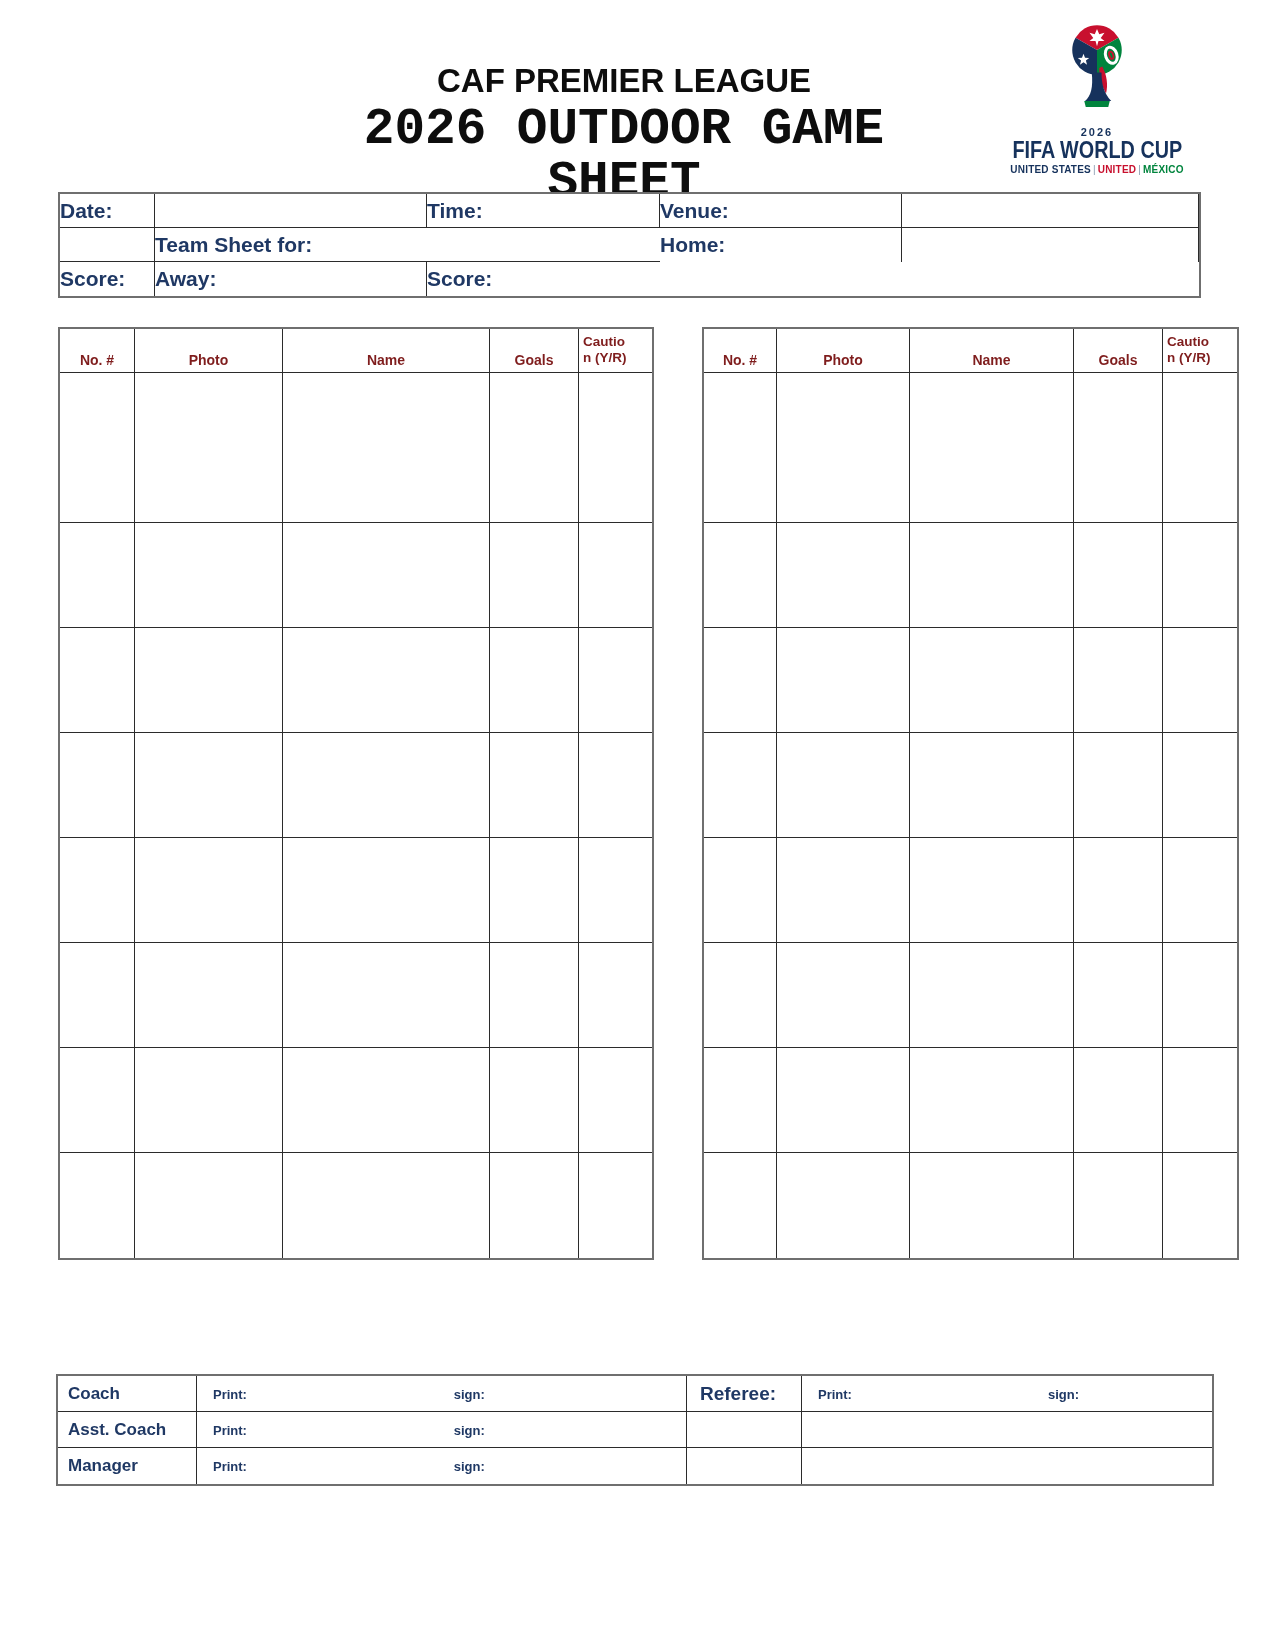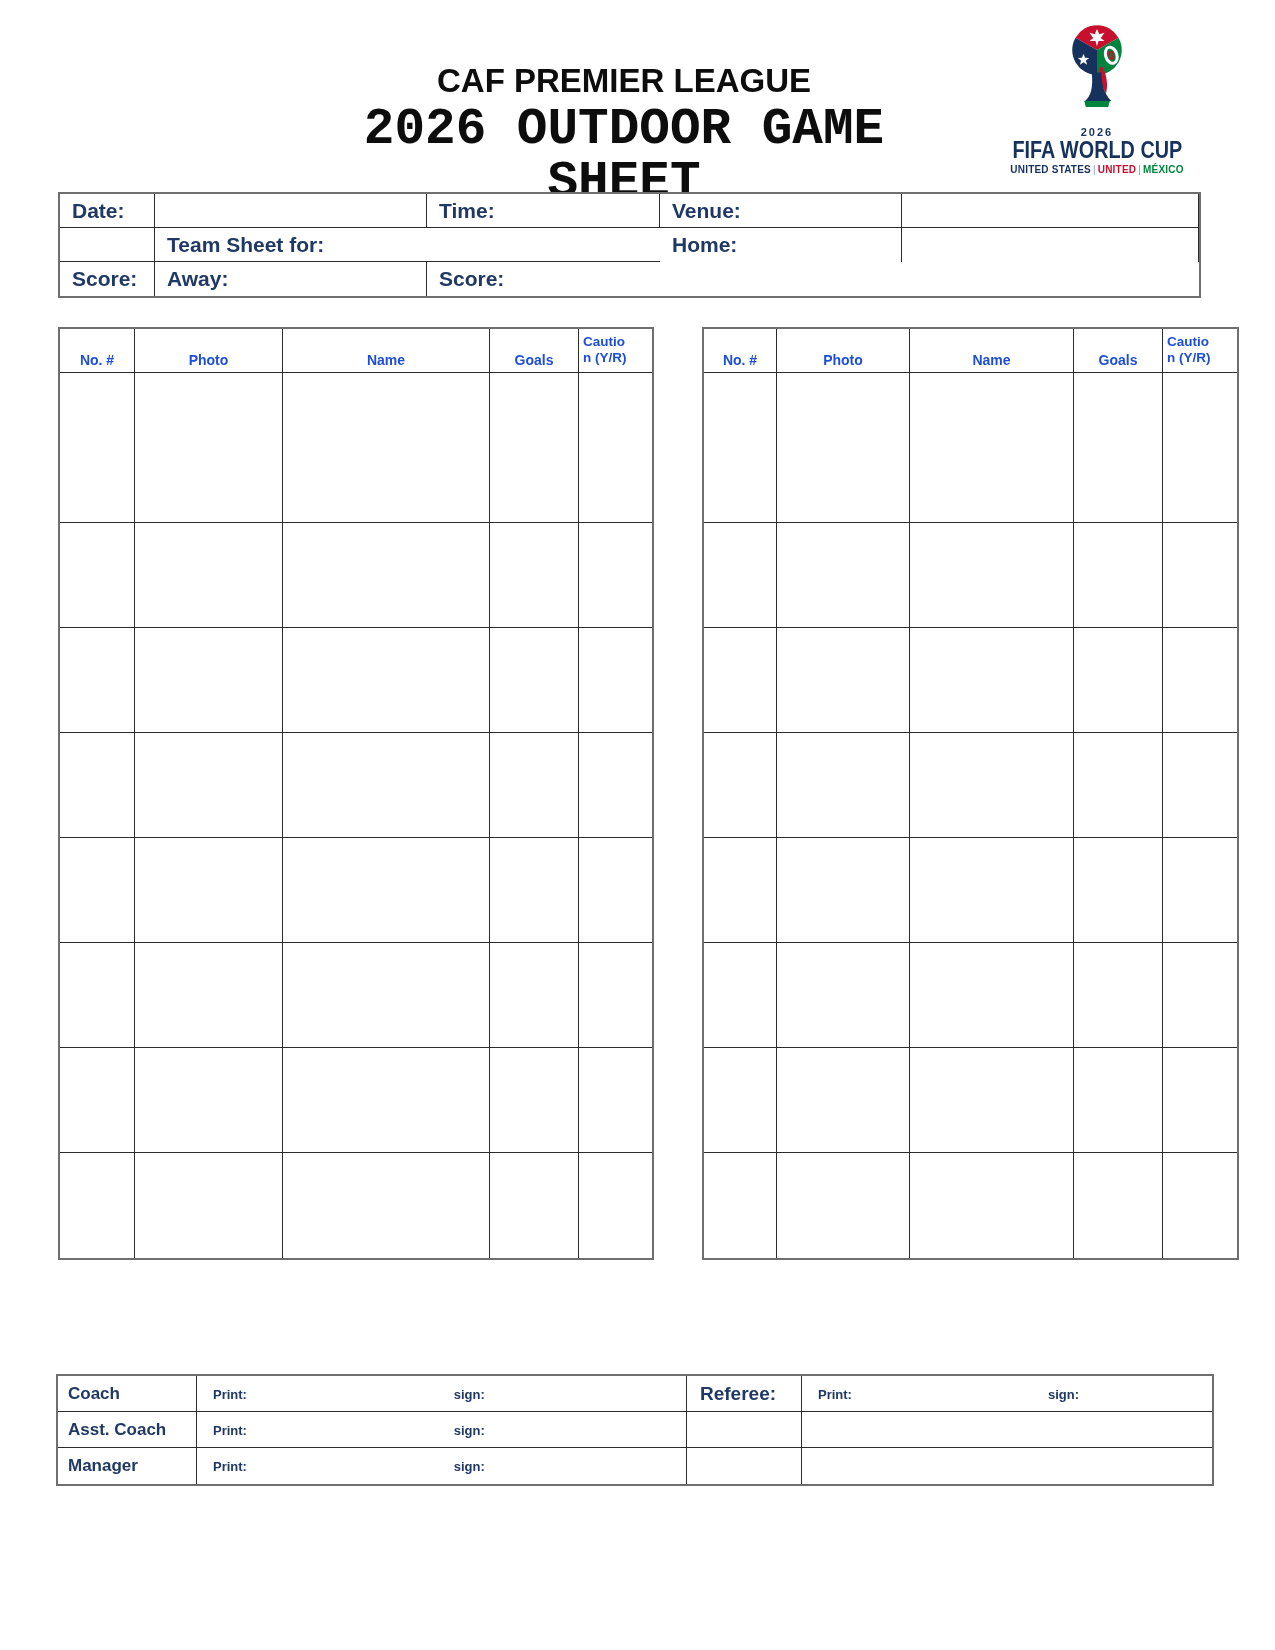--- a/index.html
+++ b/index.html
@@ -33,29 +33,29 @@
   .host-us { color: #16325c; } .host-ca { color: #c8102e; } .host-mx { color: #00843d; margin-top: 36px; }
 
   
   .grid { position: absolute; display: grid; border: 2px solid #6f6f6f; background: #fff; }
   .cell { border-right: 1px solid #2b2b2b; border-bottom: 1px solid #2b2b2b; position: relative; }
   .cell.last-col { border-right: none; }
   .cell.last-row { border-bottom: none; }
 
   
   .info-table { left: 58px; top: 192px; grid-template-columns: 95px 272px 233px 242px 297px; grid-auto-rows: 34px; }
-  .info-table .lbl { font-weight: bold; font-size: 21px; color: #1f3864; display: flex; align-items: center; padding-left: 12px; white-space: nowrap; }
+  .info-table .lbl { font-weight: bold; font-size: 21px; color: #1f3864; display: flex; align-items: center; padding-left: 0; white-space: nowrap; }
   .span2 { grid-column: span 2; }
 
   
   .roster { top: 327px; grid-template-rows: 44px 150px repeat(7, 105px); }
   .roster.left  { left: 58px;  grid-template-columns: 75px 148px 207px 89px 73px; }
   .roster.right { left: 702px; grid-template-columns: 73px 133px 164px 89px 74px; }
   .roster .head {
-    font-weight: bold; font-size: 14px; color: #1d4ed8;
+    font-weight: bold; font-size: 14px; color: #7f1d1d;
     display: flex; align-items: flex-end; justify-content: center; padding-bottom: 4px;
   }
   .roster .head.caution {
     display: block; text-align: left; padding: 5px 2px 0 4px;
     font-size: 13.5px; line-height: 16px;
   }
 
   
   .sig-table { left: 56px; top: 1374px; grid-template-columns: 139px 490px 115px 410px; grid-auto-rows: 36px; }
   .sig-table .role { font-weight: bold; font-size: 17px; color: #1f3864; display: flex; align-items: center; padding-left: 10px; white-space: nowrap; }

